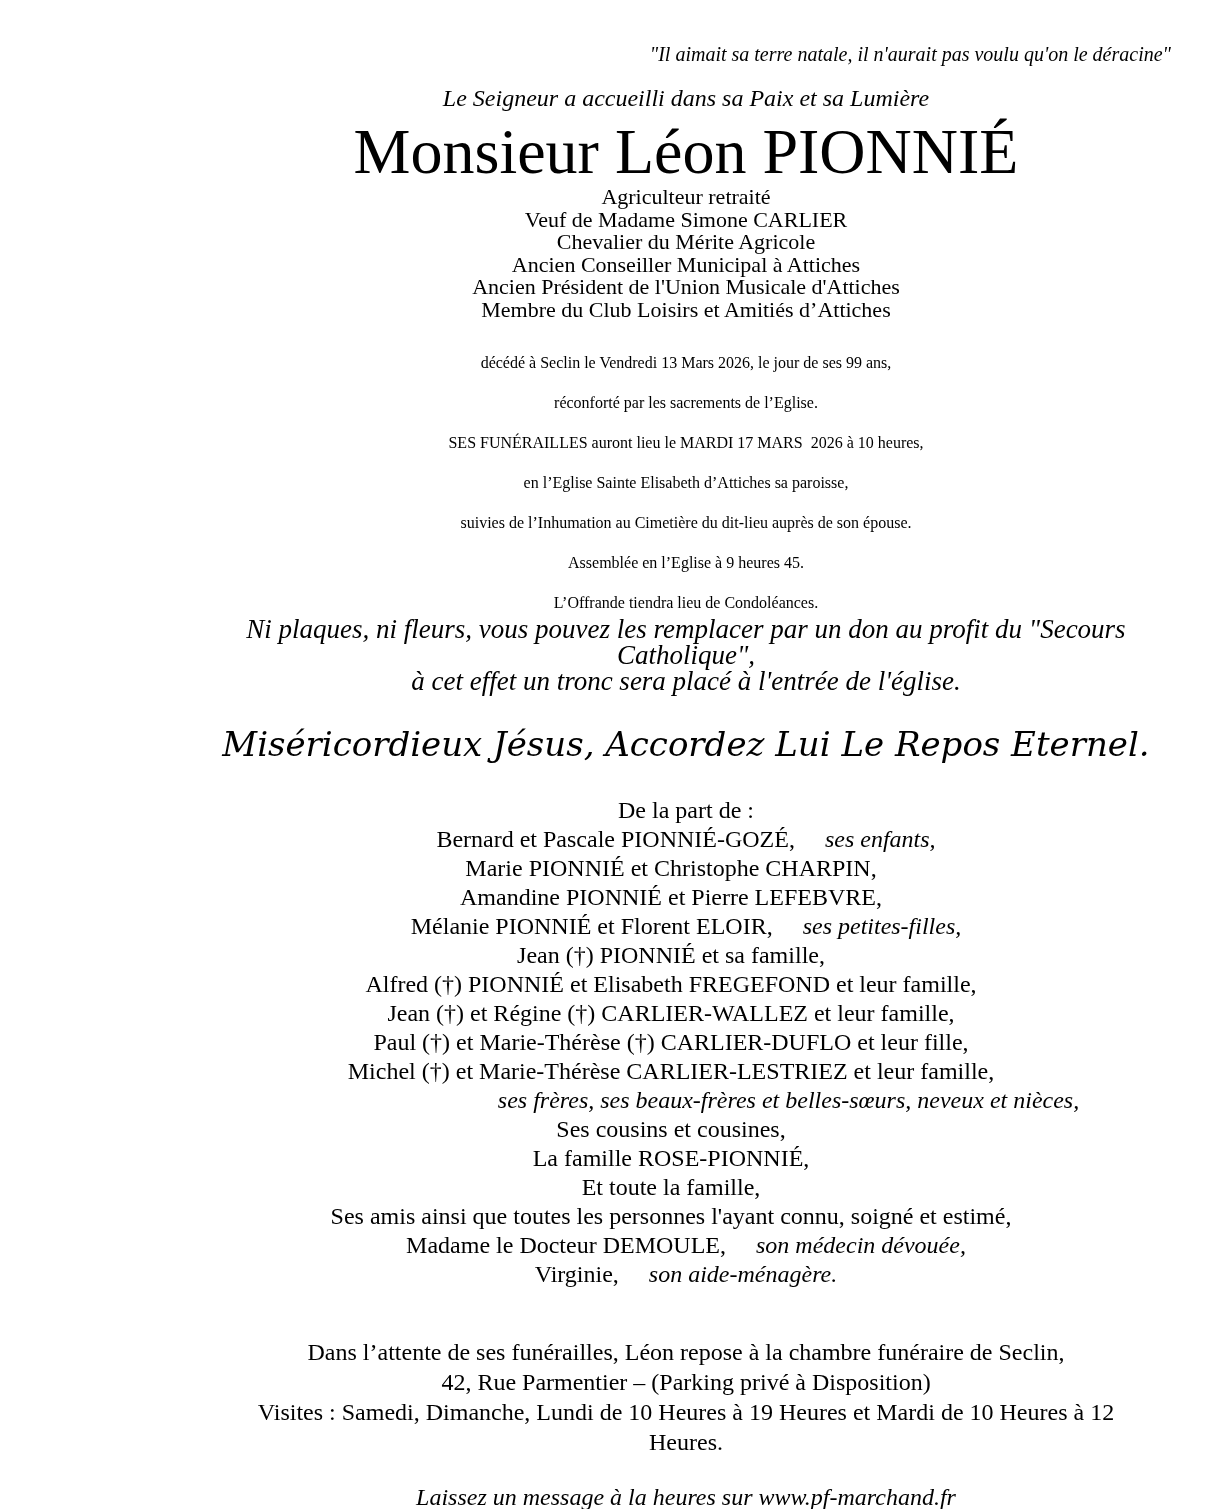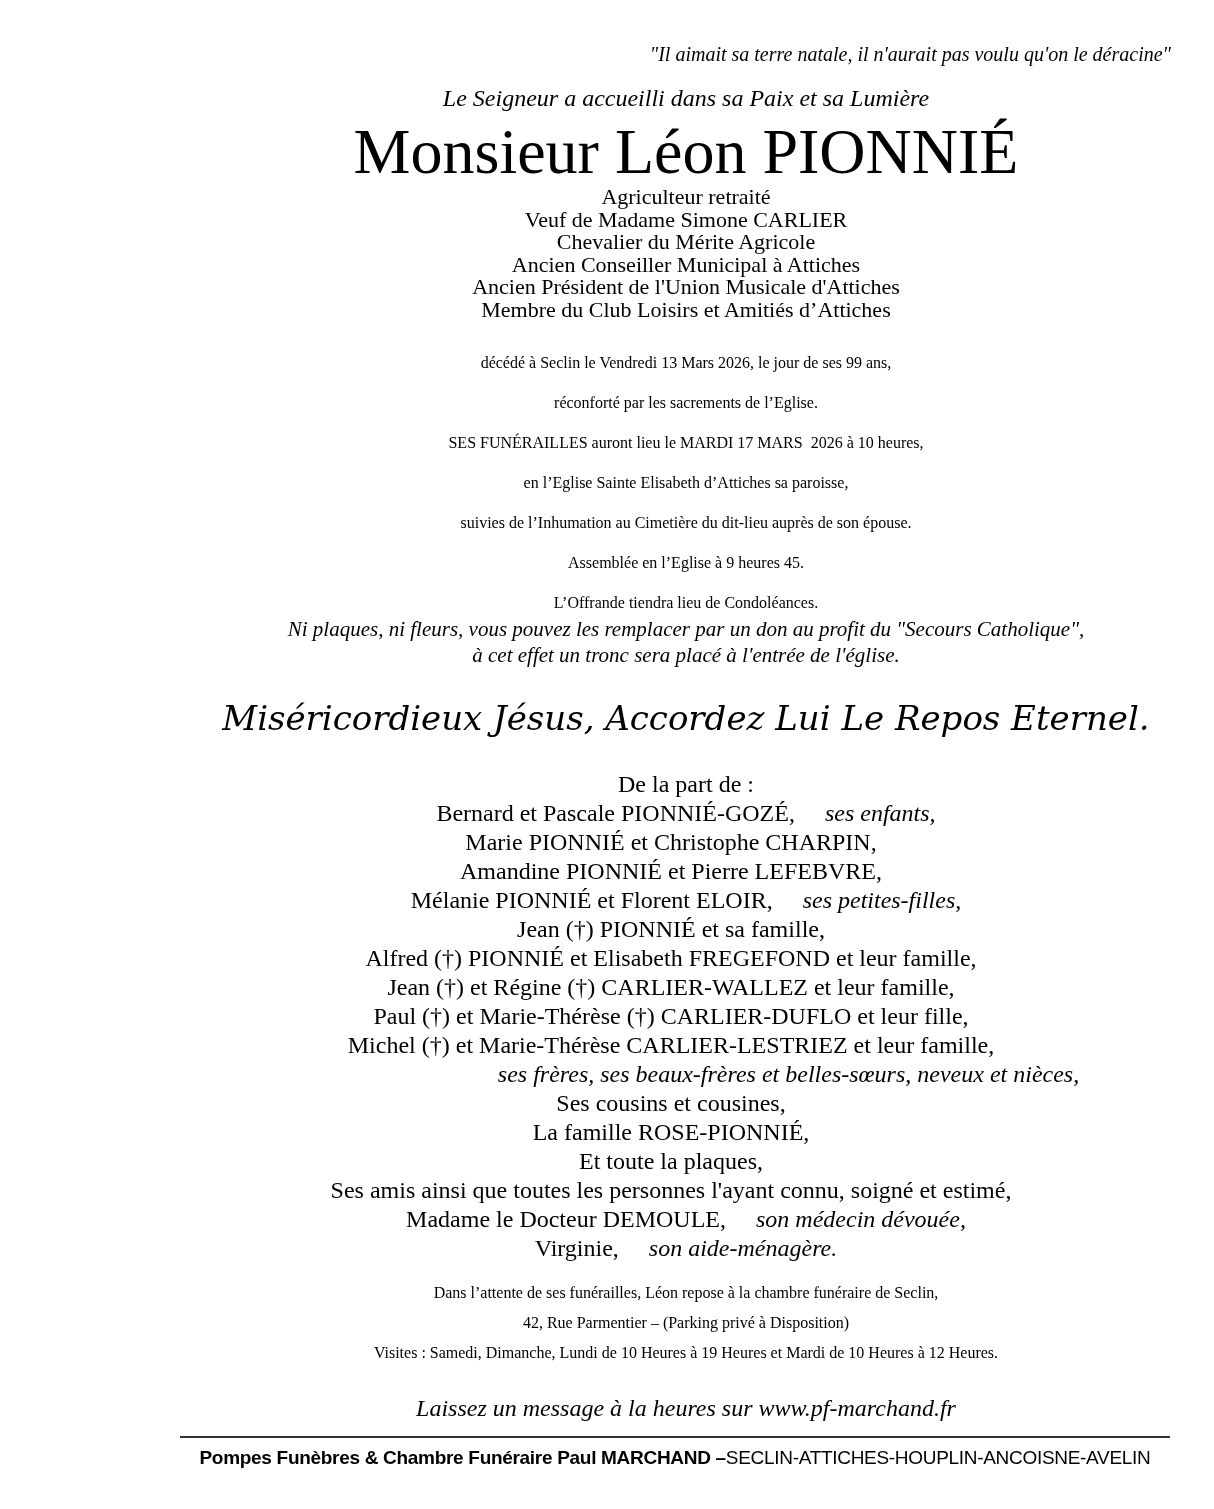--- a/index.html
+++ b/index.html
@@ -48,21 +48,21 @@
     margin: 13px 0 0 0;
     font-size: 16px;
     line-height: 27px;
     white-space: pre-wrap;
   }
   .announce p.first {
     margin-top: 28px;
   }
   .note div {
     font-style: italic;
-    font-size: 21px;
+    font-size: 27px;
     line-height: 26px;
   }
   .prayer {
     margin-top: 30px;
     font-family: "DejaVu Serif", serif;
     font-style: italic;
     font-size: 34px;
     line-height: 40px;
   }
   .family {
@@ -73,22 +73,22 @@
   }
   .fam-row .rel {
     font-style: italic;
     margin-left: 30px;
   }
   .collective {
     padding-left: 205px;
     font-style: italic;
   }
   .wake {
-    margin-top: 15px;
-    font-size: 16px;
+    margin-top: 48px;
+    font-size: 24px;
     line-height: 30px;
   }
   .wake div { white-space: pre-wrap; }
   .message {
     margin-top: 26px;
     font-style: italic;
     font-size: 24px;
     line-height: 28px;
   }
   .footer-rule {
@@ -156,21 +156,21 @@
       <div class="fam-row"><span>Jean (†) PIONNIÉ et sa famille,</span><span class="rel"></span></div>
       <div class="fam-row"><span>Alfred (†) PIONNIÉ et Elisabeth FREGEFOND et leur famille,</span><span class="rel"></span></div>
       <div class="fam-row"><span>Jean (†) et Régine (†) CARLIER-WALLEZ et leur famille,</span><span class="rel"></span></div>
       <div class="fam-row"><span>Paul (†) et Marie-Thérèse (†) CARLIER-DUFLO et leur fille,</span><span class="rel"></span></div>
       <div class="fam-row"><span>Michel (†) et Marie-Thérèse CARLIER-LESTRIEZ et leur famille,</span><span class="rel"></span></div>
 
       <div class="collective">ses frères, ses beaux-frères et belles-sœurs, neveux et nièces,</div>
 
       <div class="fam-row"><span>Ses cousins et cousines,</span><span class="rel"></span></div>
       <div class="fam-row"><span>La famille ROSE-PIONNIÉ,</span><span class="rel"></span></div>
-      <div class="fam-row"><span>Et toute la plaques,</span><span class="rel"></span></div>
+      <div class="fam-row"><span>Et toute la famille,</span><span class="rel"></span></div>
       <div class="fam-row"><span>Ses amis ainsi que toutes les personnes l'ayant connu, soigné et estimé,</span><span class="rel"></span></div>
       <div class="fam-row"><span>Madame le Docteur DEMOULE,</span><span class="rel">son médecin dévouée,</span></div>
       <div class="fam-row"><span>Virginie,</span><span class="rel">son aide-ménagère.</span></div>
     </div>
 
     <div class="wake">
       <div>Dans l’attente de ses funérailles, Léon repose à la chambre funéraire de Seclin,</div>
       <div>42, Rue Parmentier – (Parking privé à Disposition)</div>
       <div>Visites : Samedi, Dimanche, Lundi de 10 Heures à 19 Heures et Mardi de 10 Heures à 12 Heures.</div>
     </div>

